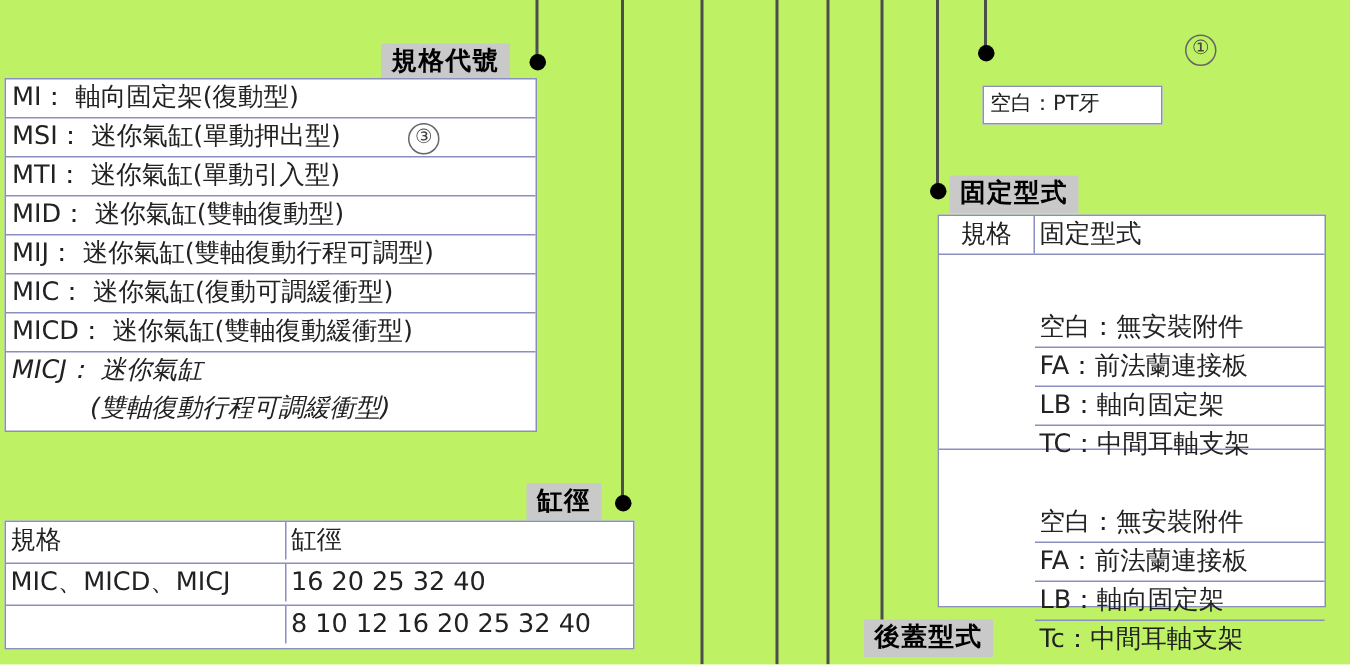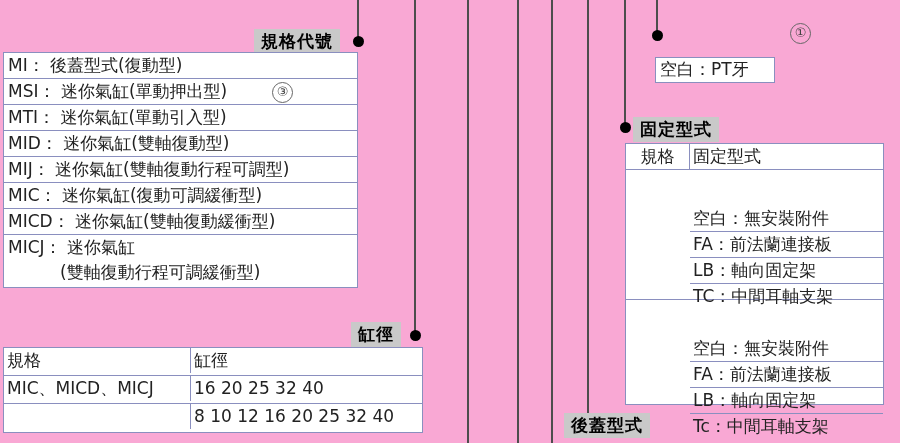--- a/index.html
+++ b/index.html
@@ -4,21 +4,21 @@
 <style>
   html, body {
     margin: 0;
     padding: 0;
     background: #ffffff;
   }
   #root {
     position: relative;
     width: 900px;
     height: 443px;
-    background: #f9a8d4;
+    background: #bef264;
     font-family: "DejaVu Sans", "Liberation Sans", sans-serif;
     overflow: hidden;
   }
 
   
   .vline {
     position: absolute;
     width: 2px;
     background: #4d4d4d;
   }
@@ -76,21 +76,21 @@
     padding-left: 3px;
     white-space: nowrap;
   }
   .cell.sep { border-left: 1.5px solid #8a8fbf; }
 
   
   .simplebox {
     position: absolute;
     border: 1.5px solid #8a8fbf;
     box-sizing: border-box;
-    font-size: 17px;
+    font-size: 14px;
     line-height: 23px;
     color: #222222;
     padding-left: 4px;
     white-space: nowrap;
     background: #ffffff;
   }
 
   
   .speclist {
     position: absolute;
@@ -105,21 +105,21 @@
     box-sizing: border-box;
     border-bottom: 1.5px solid #8a8fbf;
     height: 26px;
     font-size: 17px;
     line-height: 25px;
     color: #222222;
     padding-left: 4px;
     white-space: nowrap;
     position: relative;
   }
-  .specrow.tall { height: 52px; }
+  .specrow.tall { height: 52px; font-style: italic; }
   .specrow:last-child { border-bottom: none; }
   .specrow .l2 {
     display: block;
     padding-left: 52px;
   }
   .badge3 {
     position: absolute;
     left: 268px;
     top: 3px;
   }
@@ -229,26 +229,26 @@
 
   <div class="caption" style="left:254px; top:29px;">規格代號</div>
 
   <div class="caption" style="left:351px; top:322px;">缸徑</div>
 
 
   <div class="circled" style="left:790px; top:23px;">①</div>
 
   <div class="caption" style="left:633px; top:117px;">固定型式</div>
 
-  <div class="caption" style="left:564px; top:413px;">後蓋型式</div>
+  <div class="caption" style="left:576px; top:413px;">後蓋型式</div>
 
   <div class="speclist">
     <div class="specrow">
       <span>MI：</span>
-      <span>後蓋型式(復動型)</span>
+      <span>軸向固定架(復動型)</span>
     </div>
     <div class="specrow">
       <span>MSI：</span>
       <span>迷你氣缸(單動押出型)</span>
       <span class="circled badge3">③</span>
     </div>
     <div class="specrow">
       <span>MTI：</span>
       <span>迷你氣缸(單動引入型)</span>
     </div>

